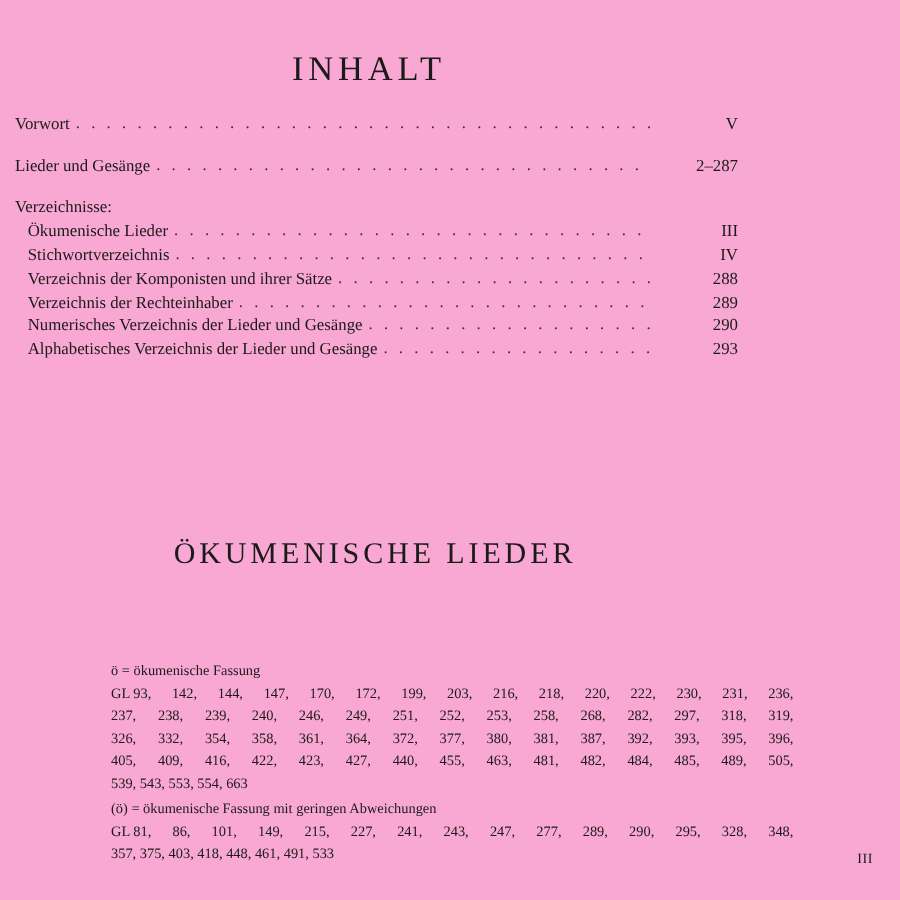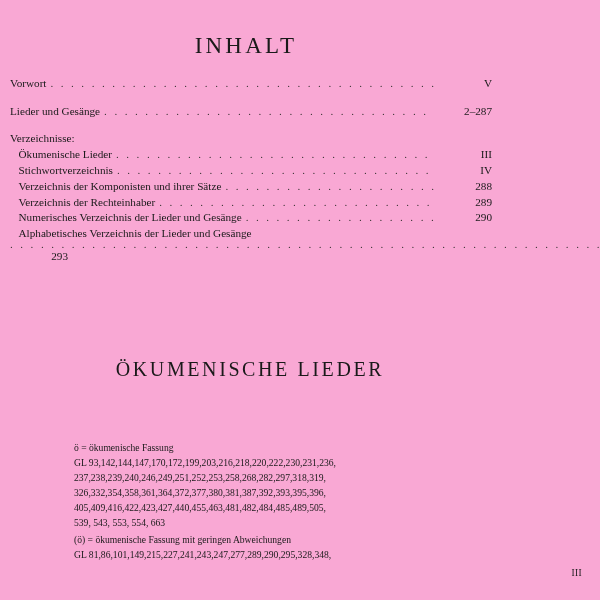--- a/index.html
+++ b/index.html
@@ -73,21 +73,21 @@
   }
 
   .toc-group-head {
     line-height: 1.0;
     margin-bottom: 4.5px;
   }
   .toc-group {
     margin-top: 0;
   }
   .toc-group .toc-row { margin-bottom: 4.6px; }
-  .toc-group .toc-row:last-child { margin-bottom: 0; flex-direction: column; }
+  .toc-group .toc-row:last-child { margin-bottom: 0; }
 
   
   .section-title {
     position: absolute;
     top: 358px;
     left: 0;
     width: 500px;
     text-align: center;
     font-size: 20px;
     letter-spacing: 2.6px;
@@ -112,20 +112,21 @@
   .legend-caption {
     margin: 0;
     white-space: nowrap;
   }
   .num-line {
     margin: 0;
     white-space: nowrap;
   }
   .num-line.justify {
     display: flex;
+    justify-content: space-between;
   }
   .num-line.justify > span { white-space: pre; }
 
   
   .folio {
     position: absolute;
     bottom: 22px;
     right: 18px;
     font-size: 9.4px;
     letter-spacing: 0.4px;
@@ -285,18 +286,19 @@
           <span>241,</span>
           <span>243,</span>
           <span>247,</span>
           <span>277,</span>
           <span>289,</span>
           <span>290,</span>
           <span>295,</span>
           <span>328,</span>
           <span>348,</span>
         </p>
+        <p class="num-line">357, 375, 403, 418, 448, 461, 491, 533</p>
       </div>
   </div>
 
   <div class="folio">III</div>
 
 </div>
 
 </body></html>

